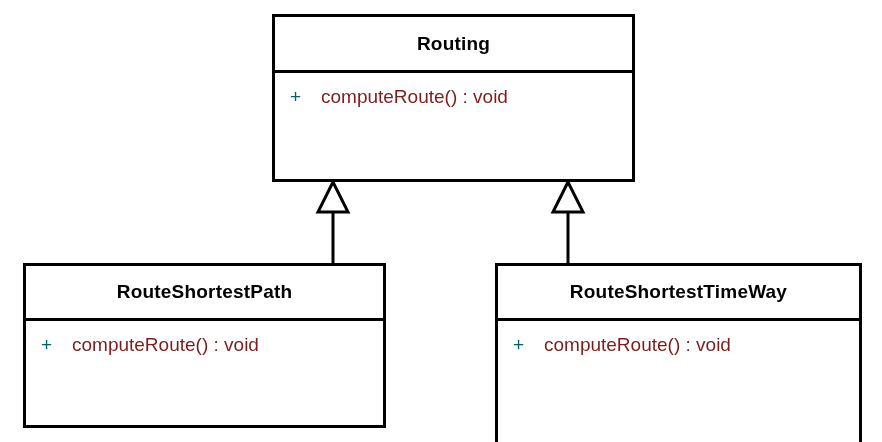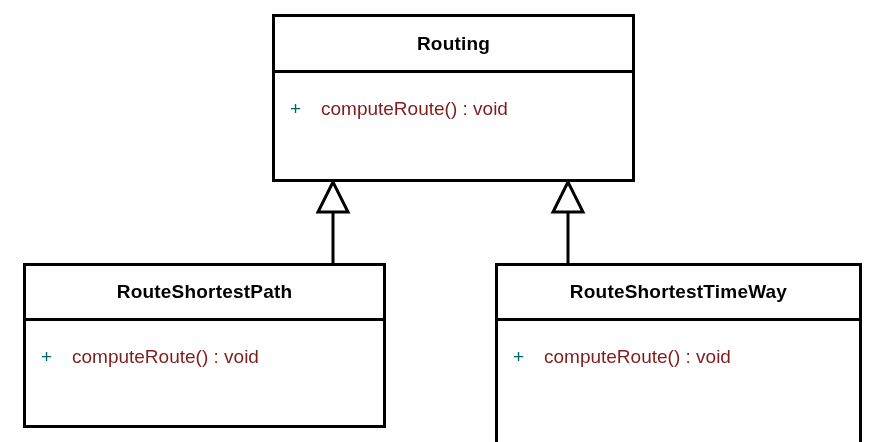--- a/index.html
+++ b/index.html
@@ -19,21 +19,20 @@
 
   
   .uml-class {
     position: absolute;
     box-sizing: border-box;
     background: #ffffff;
     border: 3px solid #000000;
     display: flex;
     flex-direction: column;
     z-index: 3;
-    gap: 12px;
   }
   .uml-class-header {
     box-sizing: border-box;
     display: flex;
     align-items: center;
     justify-content: center;
     border-bottom: 3px solid #000000;
     background: #ffffff;
   }
   .uml-class-name {

